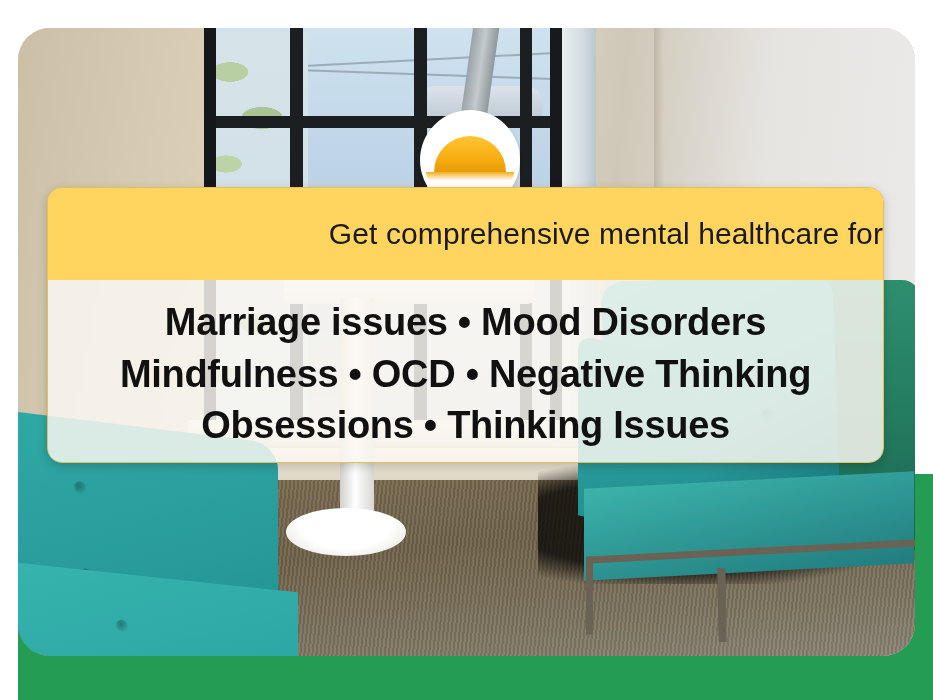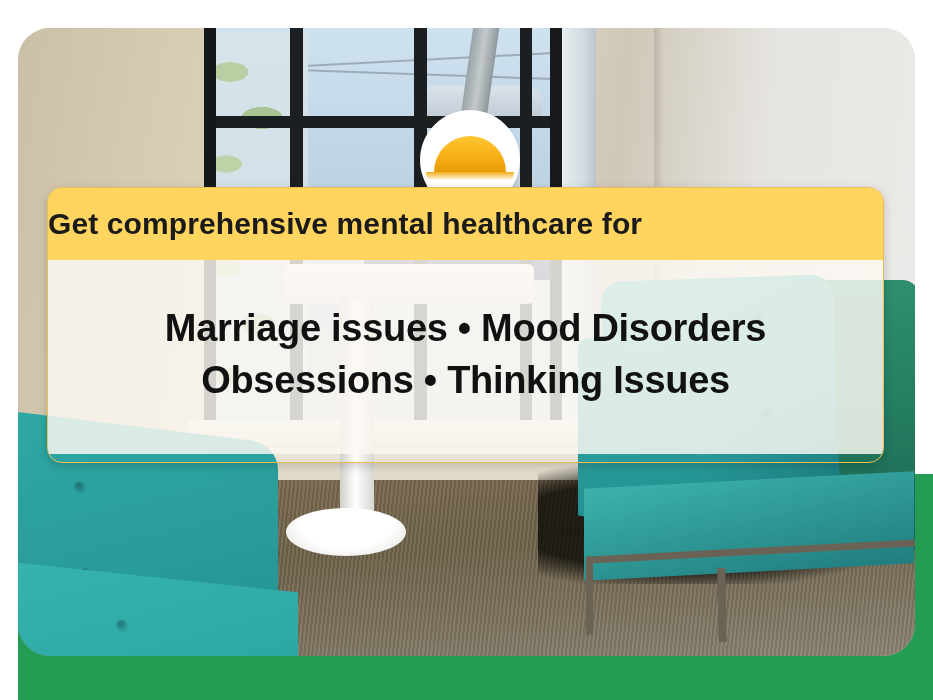--- a/index.html
+++ b/index.html
@@ -223,23 +223,23 @@
   
   #promo-card{
     position:absolute;
     left:47px; top:187px; width:837px; height:276px;
     border-radius:15px;
     border:1.5px solid #e8bf57;
     overflow:hidden;
     box-shadow:0 3px 10px rgba(0,0,0,.18);
   }
   #card-header{
-    height:72px;
+    height:92px;
     background:rgba(255,212,95,.93);
-    display:flex; align-items:center; justify-content:flex-start;font-weight:bold;
+    display:flex; align-items:center; justify-content:flex-end;
   }
   #card-header .htxt{
     font-size:30px; color:#1a1a1a; letter-spacing:.1px; white-space:nowrap;
   }
   #card-body{
     height:194px;
     background:rgba(251,248,242,.84);
     display:flex; flex-direction:column;
     align-items:center; justify-content:center;
     gap:3px;
@@ -316,15 +316,16 @@
   <div class="ray"></div>
   <div class="sun"></div>
 </div>
 
 <div id="promo-card" style="border-color: rgb(232, 191, 87);">
   <div id="card-header" style="background: rgb(255, 212, 95);">
     <span class="htxt">Get comprehensive mental healthcare for</span>
   </div>
   <div id="card-body">
     <span class="line">Marriage issues • Mood Disorders</span>
+    <span class="line">Mindfulness • OCD • Negative Thinking</span>
     <span class="line">Obsessions • Thinking Issues</span>
   </div>
 </div>
 
 </body></html>

